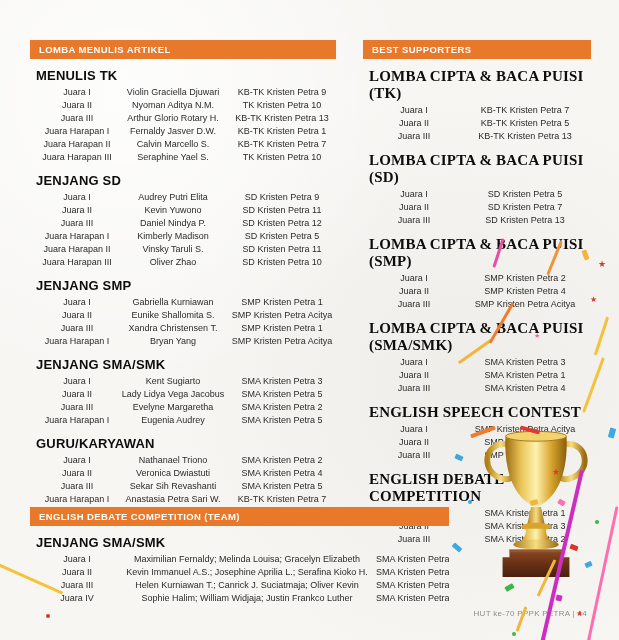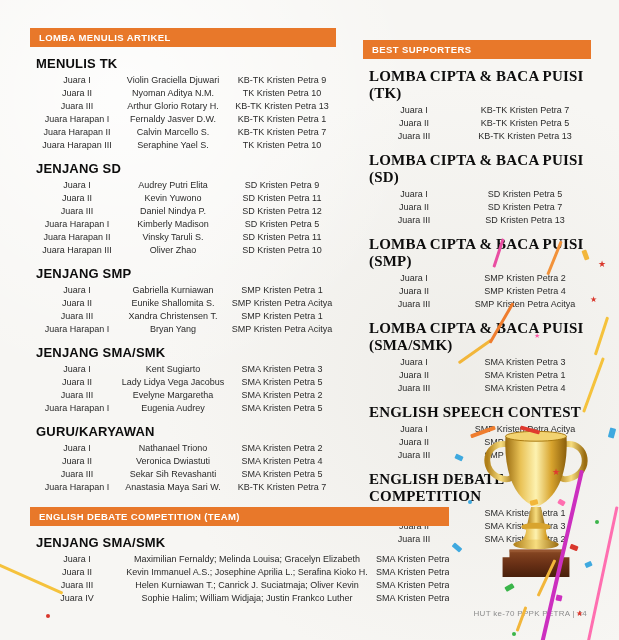--- a/index.html
+++ b/index.html
@@ -11,21 +11,21 @@
       #f7f6f3;
     font-family:"Liberation Sans", sans-serif;
     color:#2b2b2b;
     --accent:#E8782A;
   }
   .bar{
     background:var(--accent);color:#fff;font-weight:bold;font-size:9.5px;
     letter-spacing:.4px;padding:5px 9px 4px 9px;line-height:10px;
   }
   .section{position:absolute;}
-  .sec-left{left:30px;top:28px;width:306px;}
+  .sec-left{left:30px;top:40px;width:306px;}
   .sec-right{left:363px;top:40px;width:228px;}
   .sec-bottom{left:30px;top:507px;width:419px;}
   .group{margin-bottom:8px;}
   .ghead{font-weight:bold;font-size:13px;color:#0d0d0d;margin:9px 0 3px 6px;letter-spacing:.2px;}
   .sec-right .ghead{font-size:15px;margin:9px 0 2px 6px;font-family:Liberation Serif, serif;}
   .row{display:flex;line-height:13px;font-size:9px;padding-left:6px;text-align:center;}
   .cell{flex:0 0 auto;white-space:nowrap;overflow:hidden;}
   .sec-left  .c0{width:82px;} .sec-left  .c1{width:110px;} .sec-left .c2{flex:1;}
   .sec-right .c0{width:90px;} .sec-right .c1{flex:1;}
   .sec-bottom .c0{width:82px;} .sec-bottom .c1{width:258px;} .sec-bottom .c2{flex:1;}
@@ -167,21 +167,21 @@
           <span class="cell c1">Veronica Dwiastuti</span>
           <span class="cell c2">SMA Kristen Petra 4</span>
         </div>
         <div class="row">
           <span class="cell c0">Juara III</span>
           <span class="cell c1">Sekar Sih Revashanti</span>
           <span class="cell c2">SMA Kristen Petra 5</span>
         </div>
         <div class="row">
           <span class="cell c0">Juara Harapan I</span>
-          <span class="cell c1">Anastasia Maya Sari W.</span>
+          <span class="cell c1">Anastasia Petra Sari W.</span>
           <span class="cell c2">KB-TK Kristen Petra 7</span>
         </div>
       </div>
     </div>
 </div>
 
 <div class="section sec-right">
   <div class="bar">BEST SUPPORTERS</div>
   <div>
       <div class="group">

